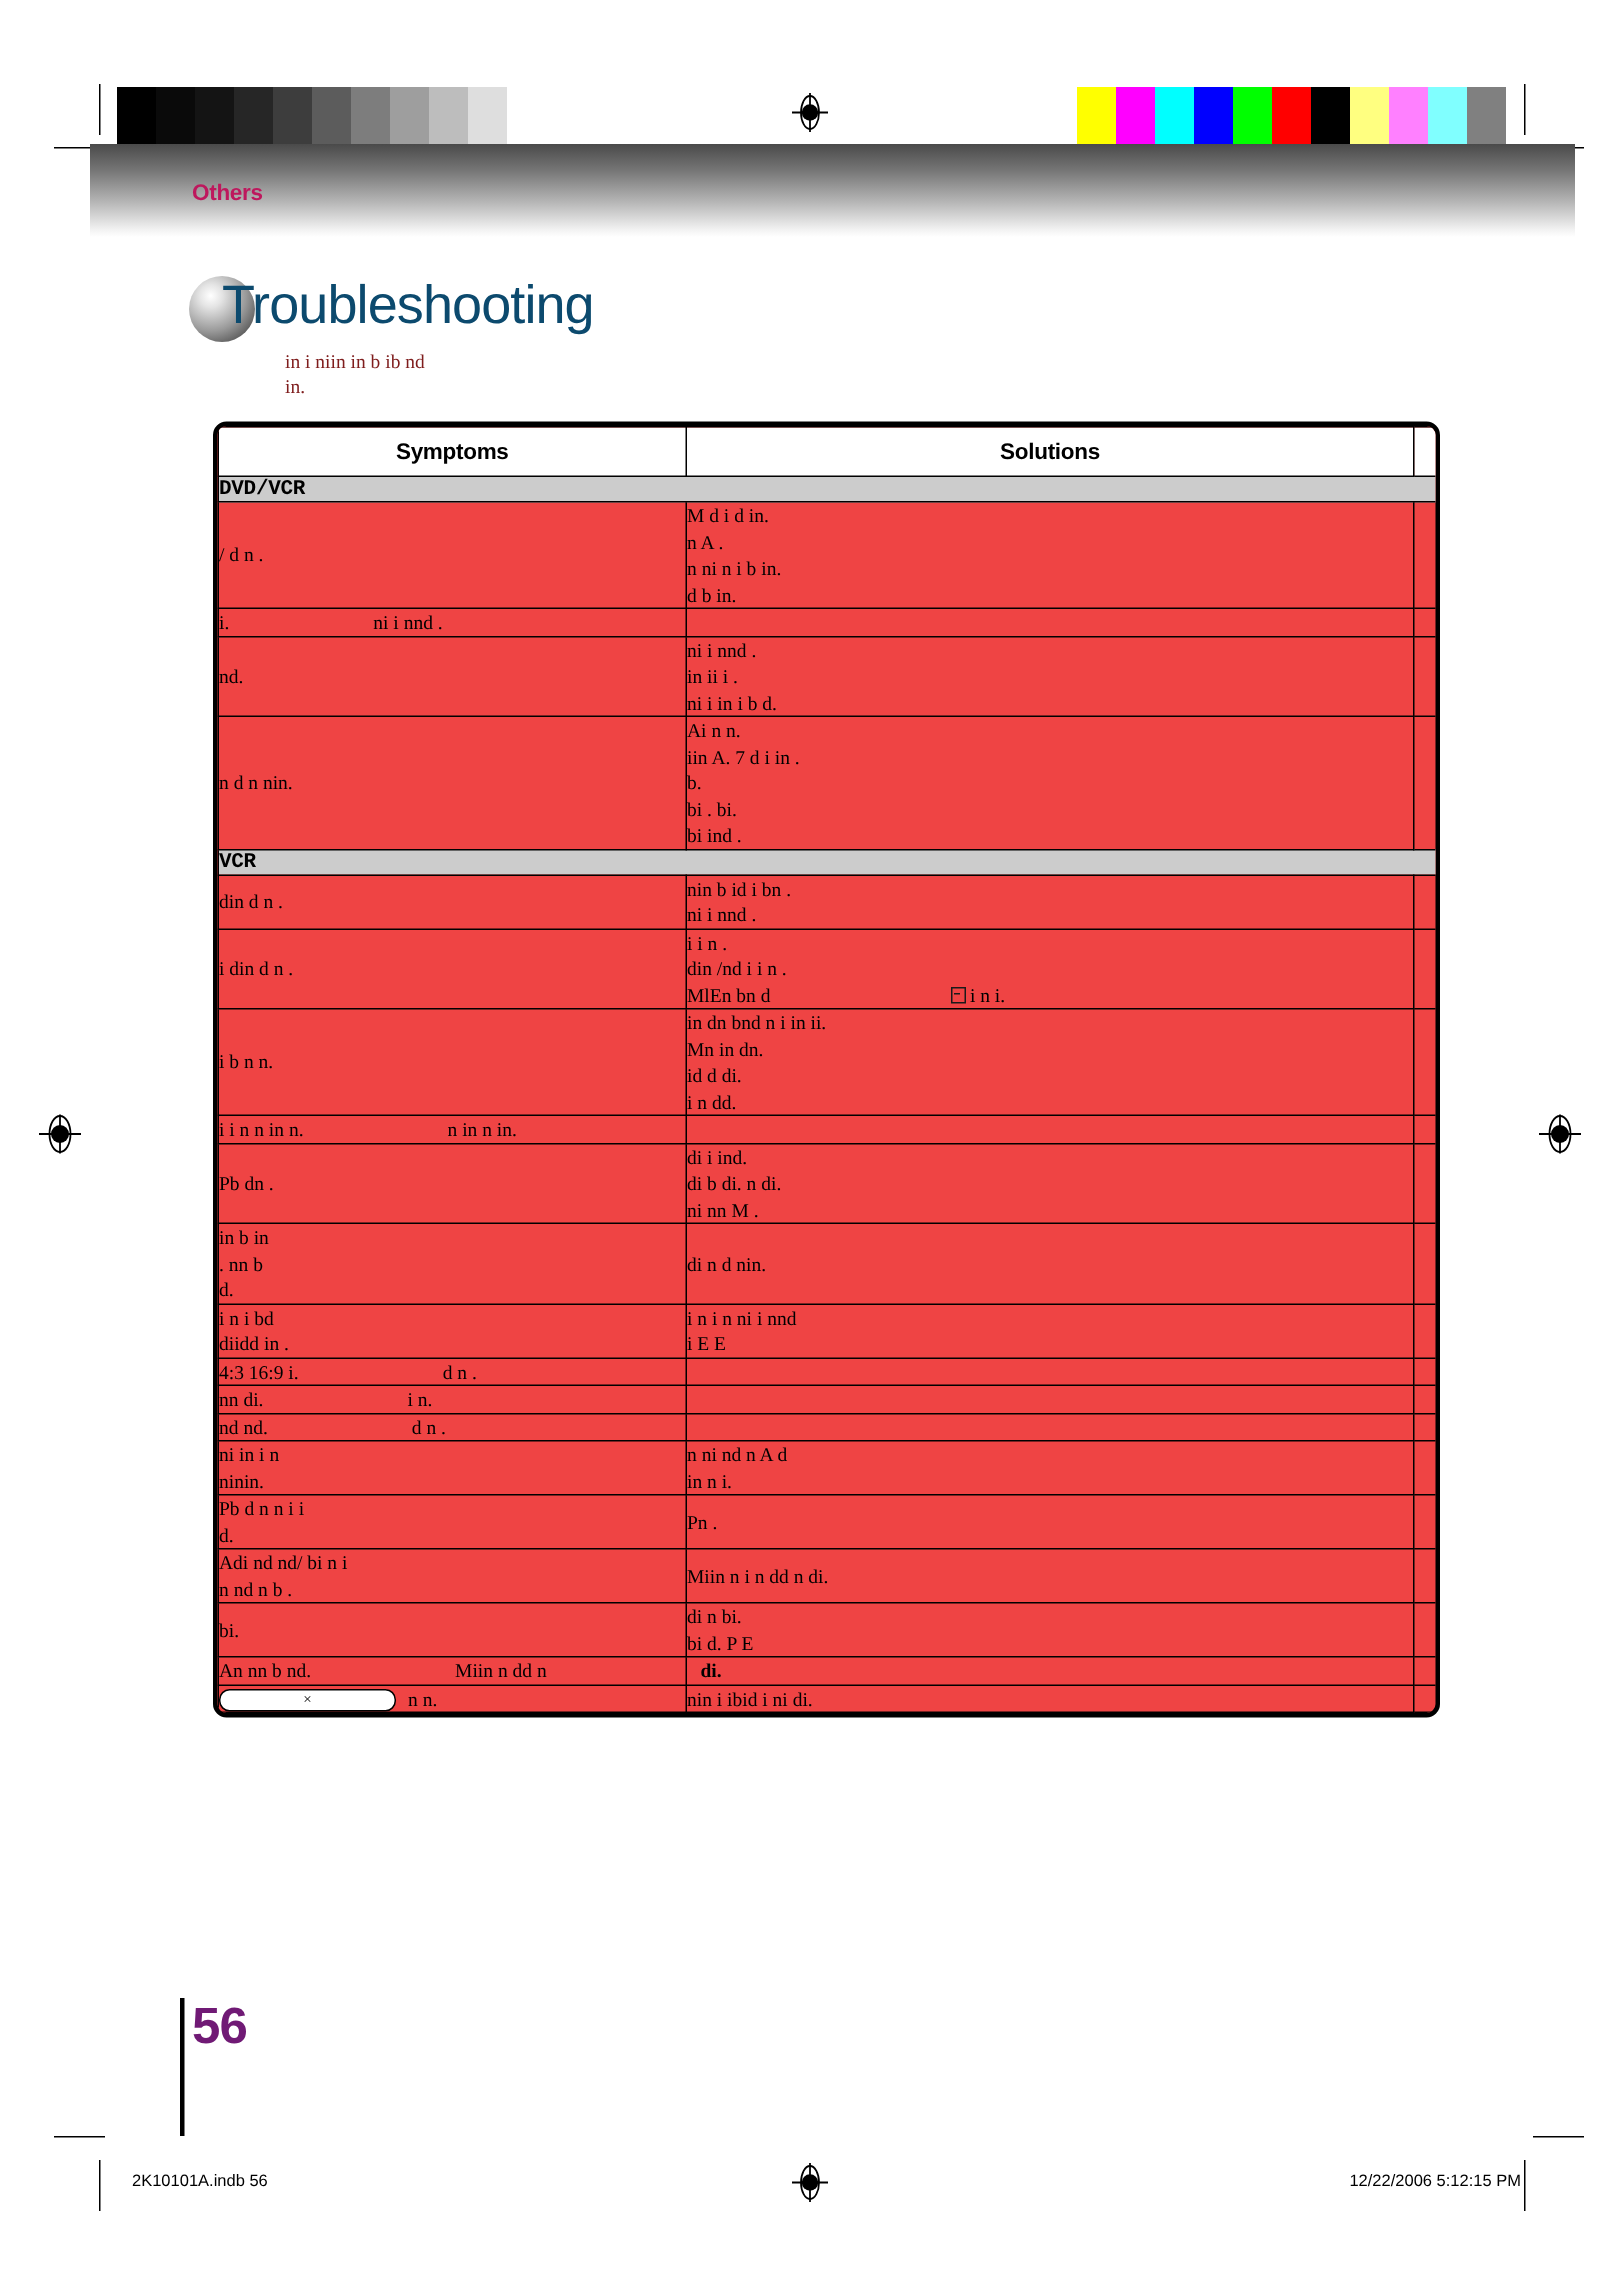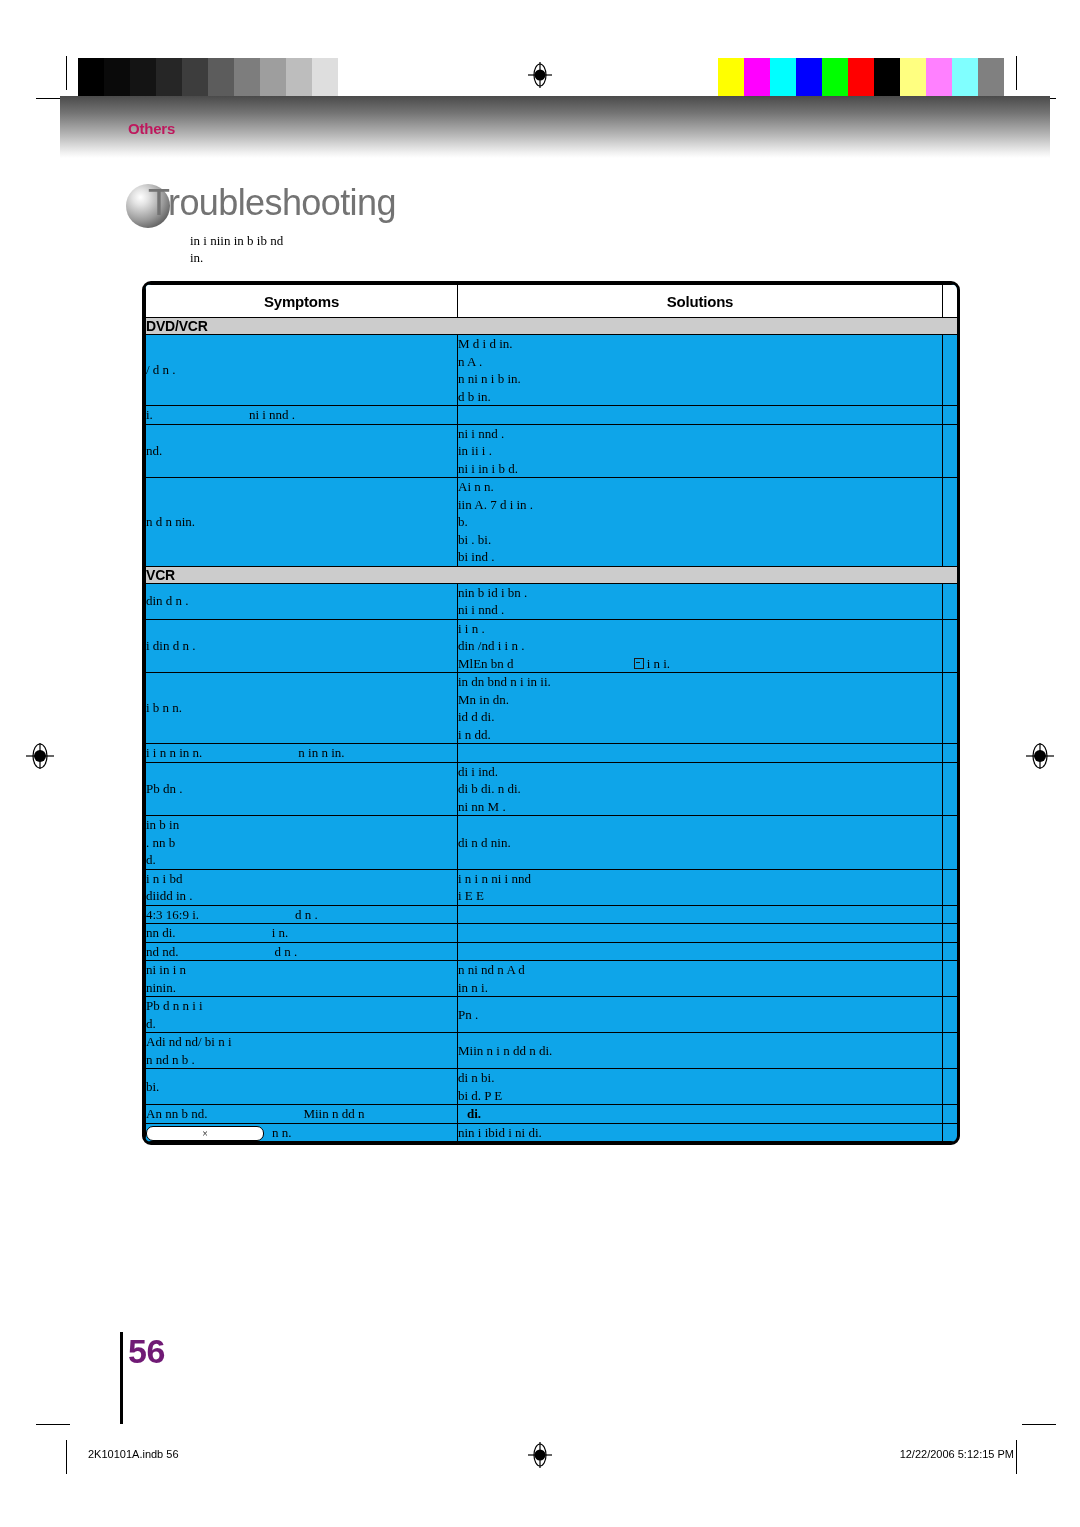--- a/index.html
+++ b/index.html
@@ -79,46 +79,46 @@
     border-radius: 50%;
     background: radial-gradient(circle at 33% 30%, #ffffff 0%, #e4e4e4 18%, #9a9a9a 55%, #5d5d5d 80%, #2e2e2e 100%);
   }
   .title-text {
     position: absolute;
     left: 22px;
     top: 0;
     font-family: "Liberation Sans", sans-serif;
     font-size: 36px;
     font-weight: normal;
-    color: #737373;
+    color: #0c4a6e;
     letter-spacing: -0.6px;
     white-space: nowrap;
   }
 
   .subtitle {
     position: absolute;
     left: 190px;
     top: 232px;
     width: 500px;
     font-size: 13px;
     line-height: 17px;
-    color: #000000;
+    color: #7f1d1d;
     white-space: pre-line;
   }
 
   
   .tbl-outer {
     position: absolute;
     left: 142px;
     top: 281px;
     width: 818px;
     border: 3px solid #000;
     border-radius: 9px;
     overflow: hidden;
-    background: #0ea5e9;
+    background: #ef4444;
     box-sizing: border-box;
   }
   table.tbl {
     width: 100%;
     border-collapse: collapse;
     table-layout: fixed;
   }
   table.tbl td, table.tbl th {
     border: 1px solid #000;
     padding: 0;
@@ -134,21 +134,21 @@
     font-weight: bold;
     font-size: 15px;
     text-align: center;
     height: 32px;
     background: #fff;
     letter-spacing: -0.2px;
   }
 
   td.section {
     background: #cccccc;
-    font-family: Liberation Sans, sans-serif;
+    font-family: Liberation Mono, monospace;
     font-weight: bold;
     font-size: 14px;
     padding: 4px 0 4px 9px;
     letter-spacing: -0.2px;
   }
 
   td.sym, td.sol, td.pg {
     font-size: 13px;
     line-height: 17.5px;
   }

